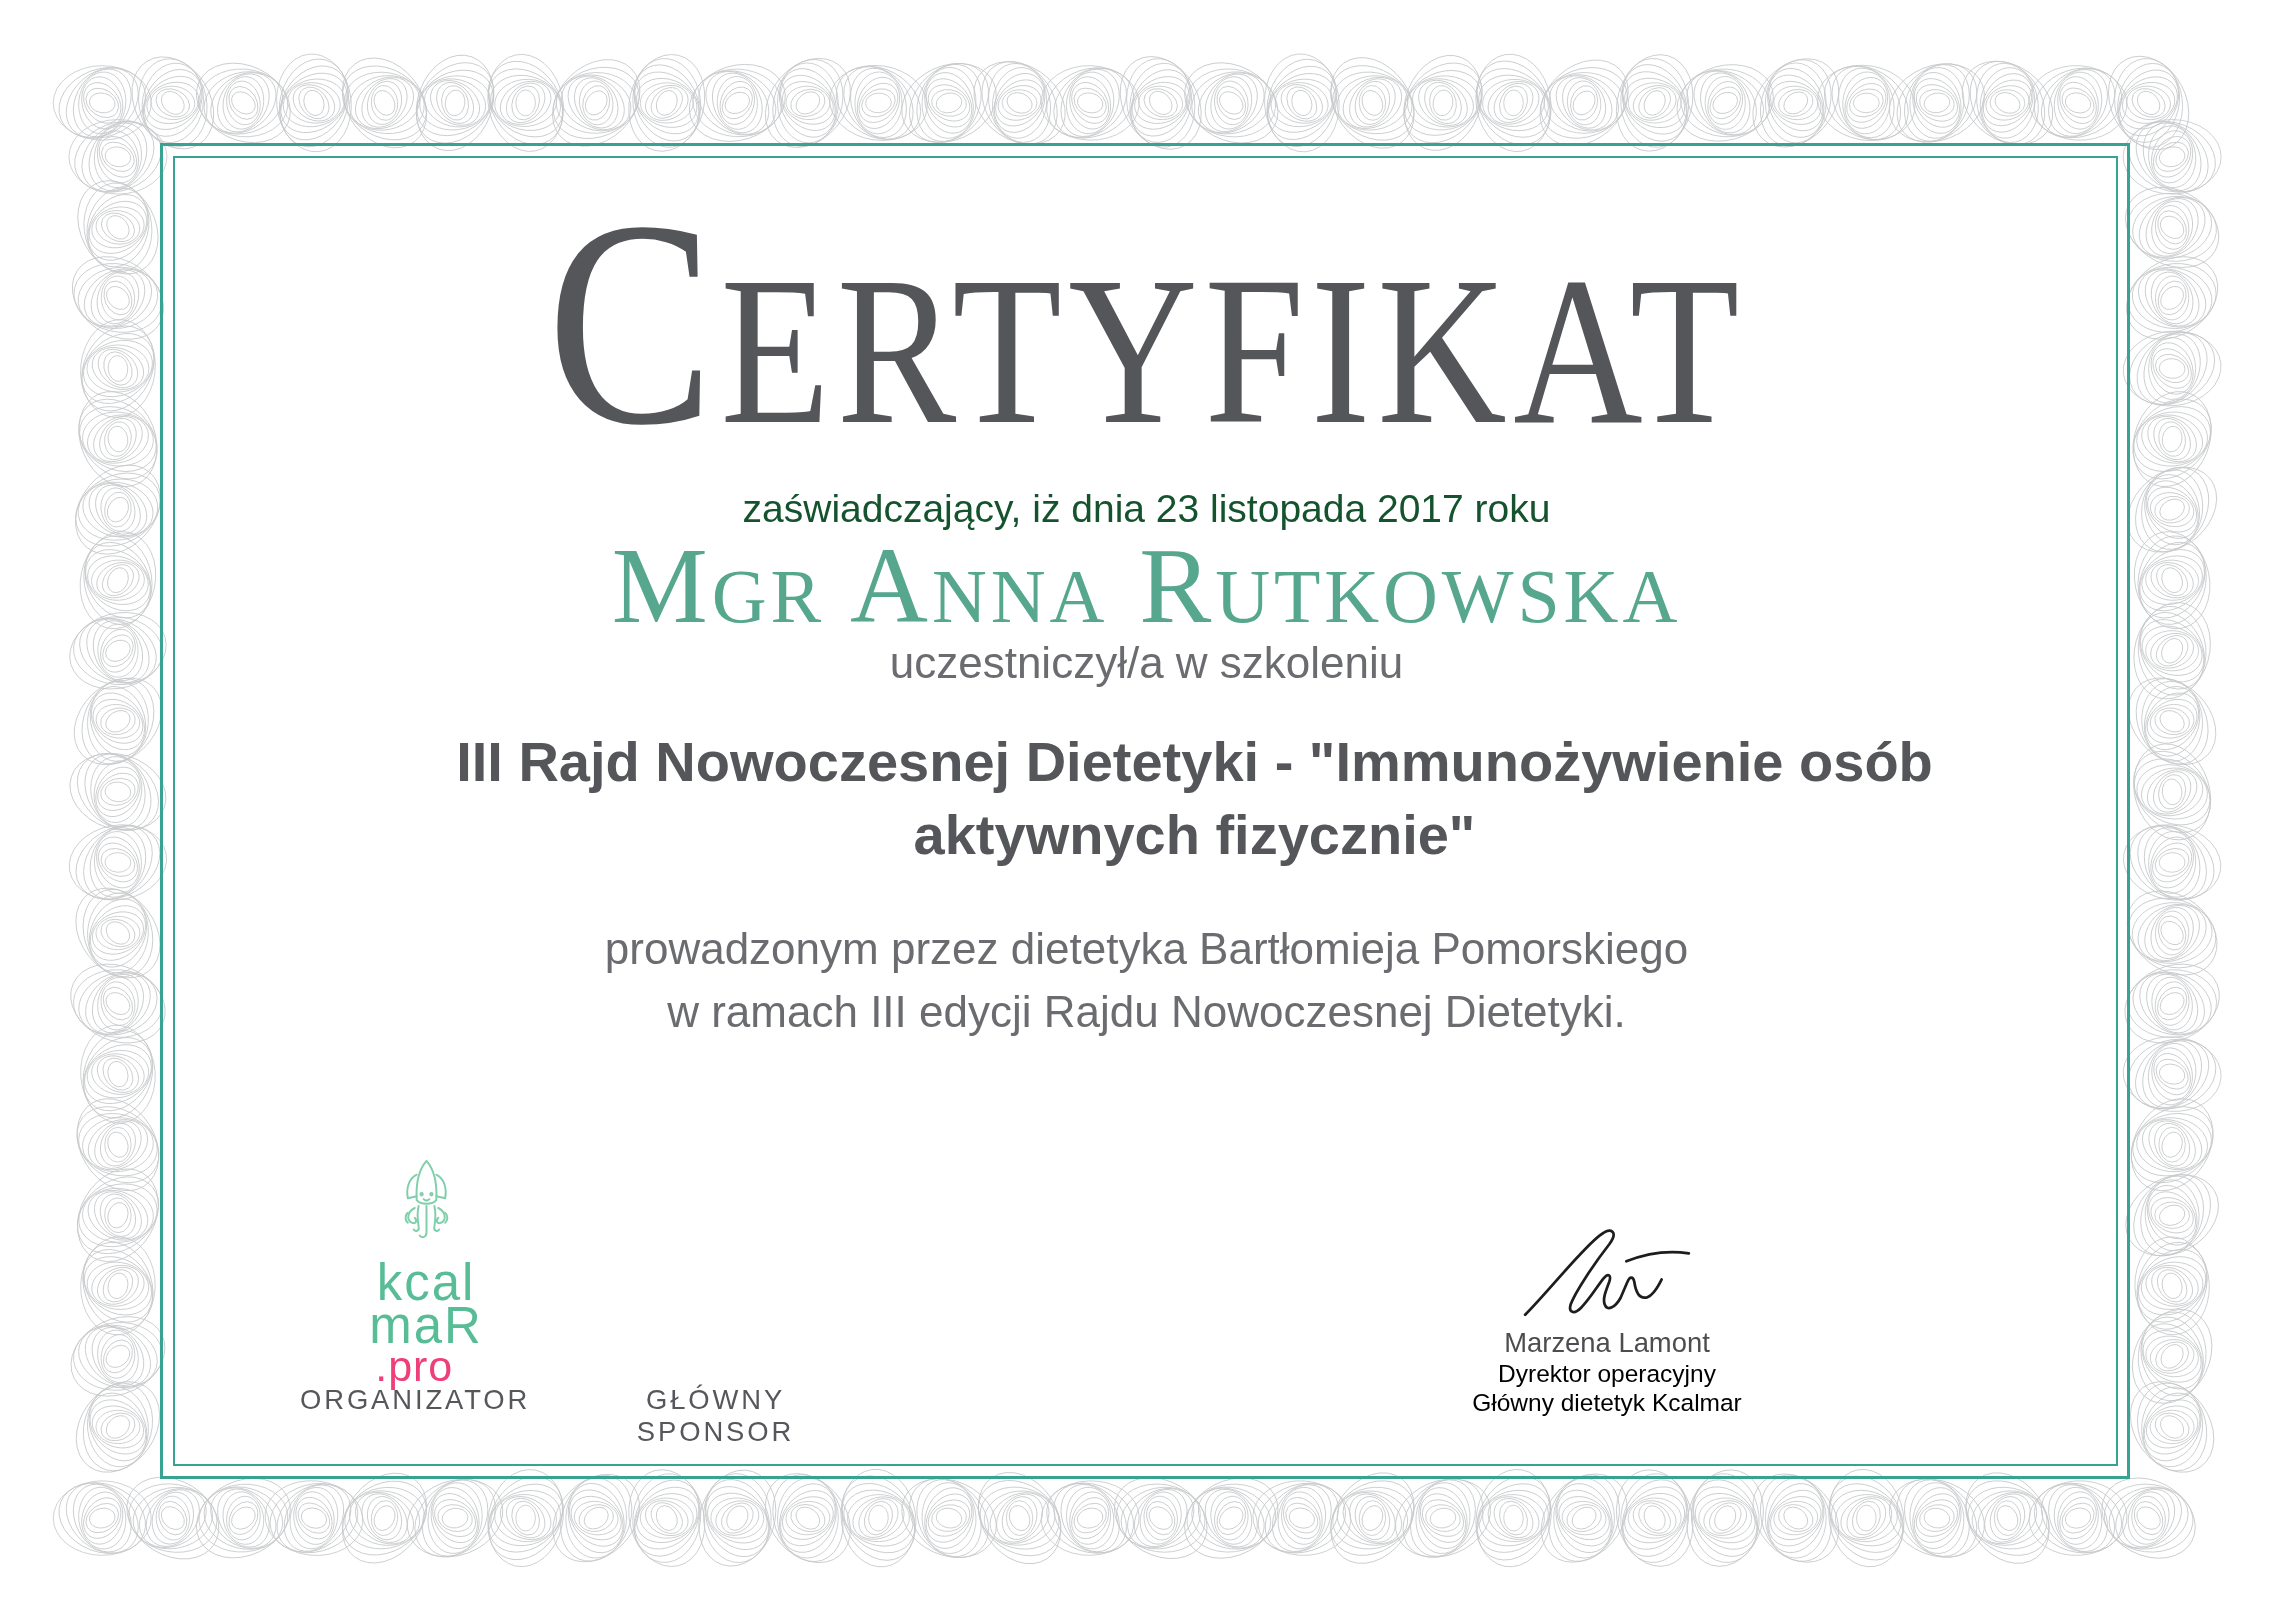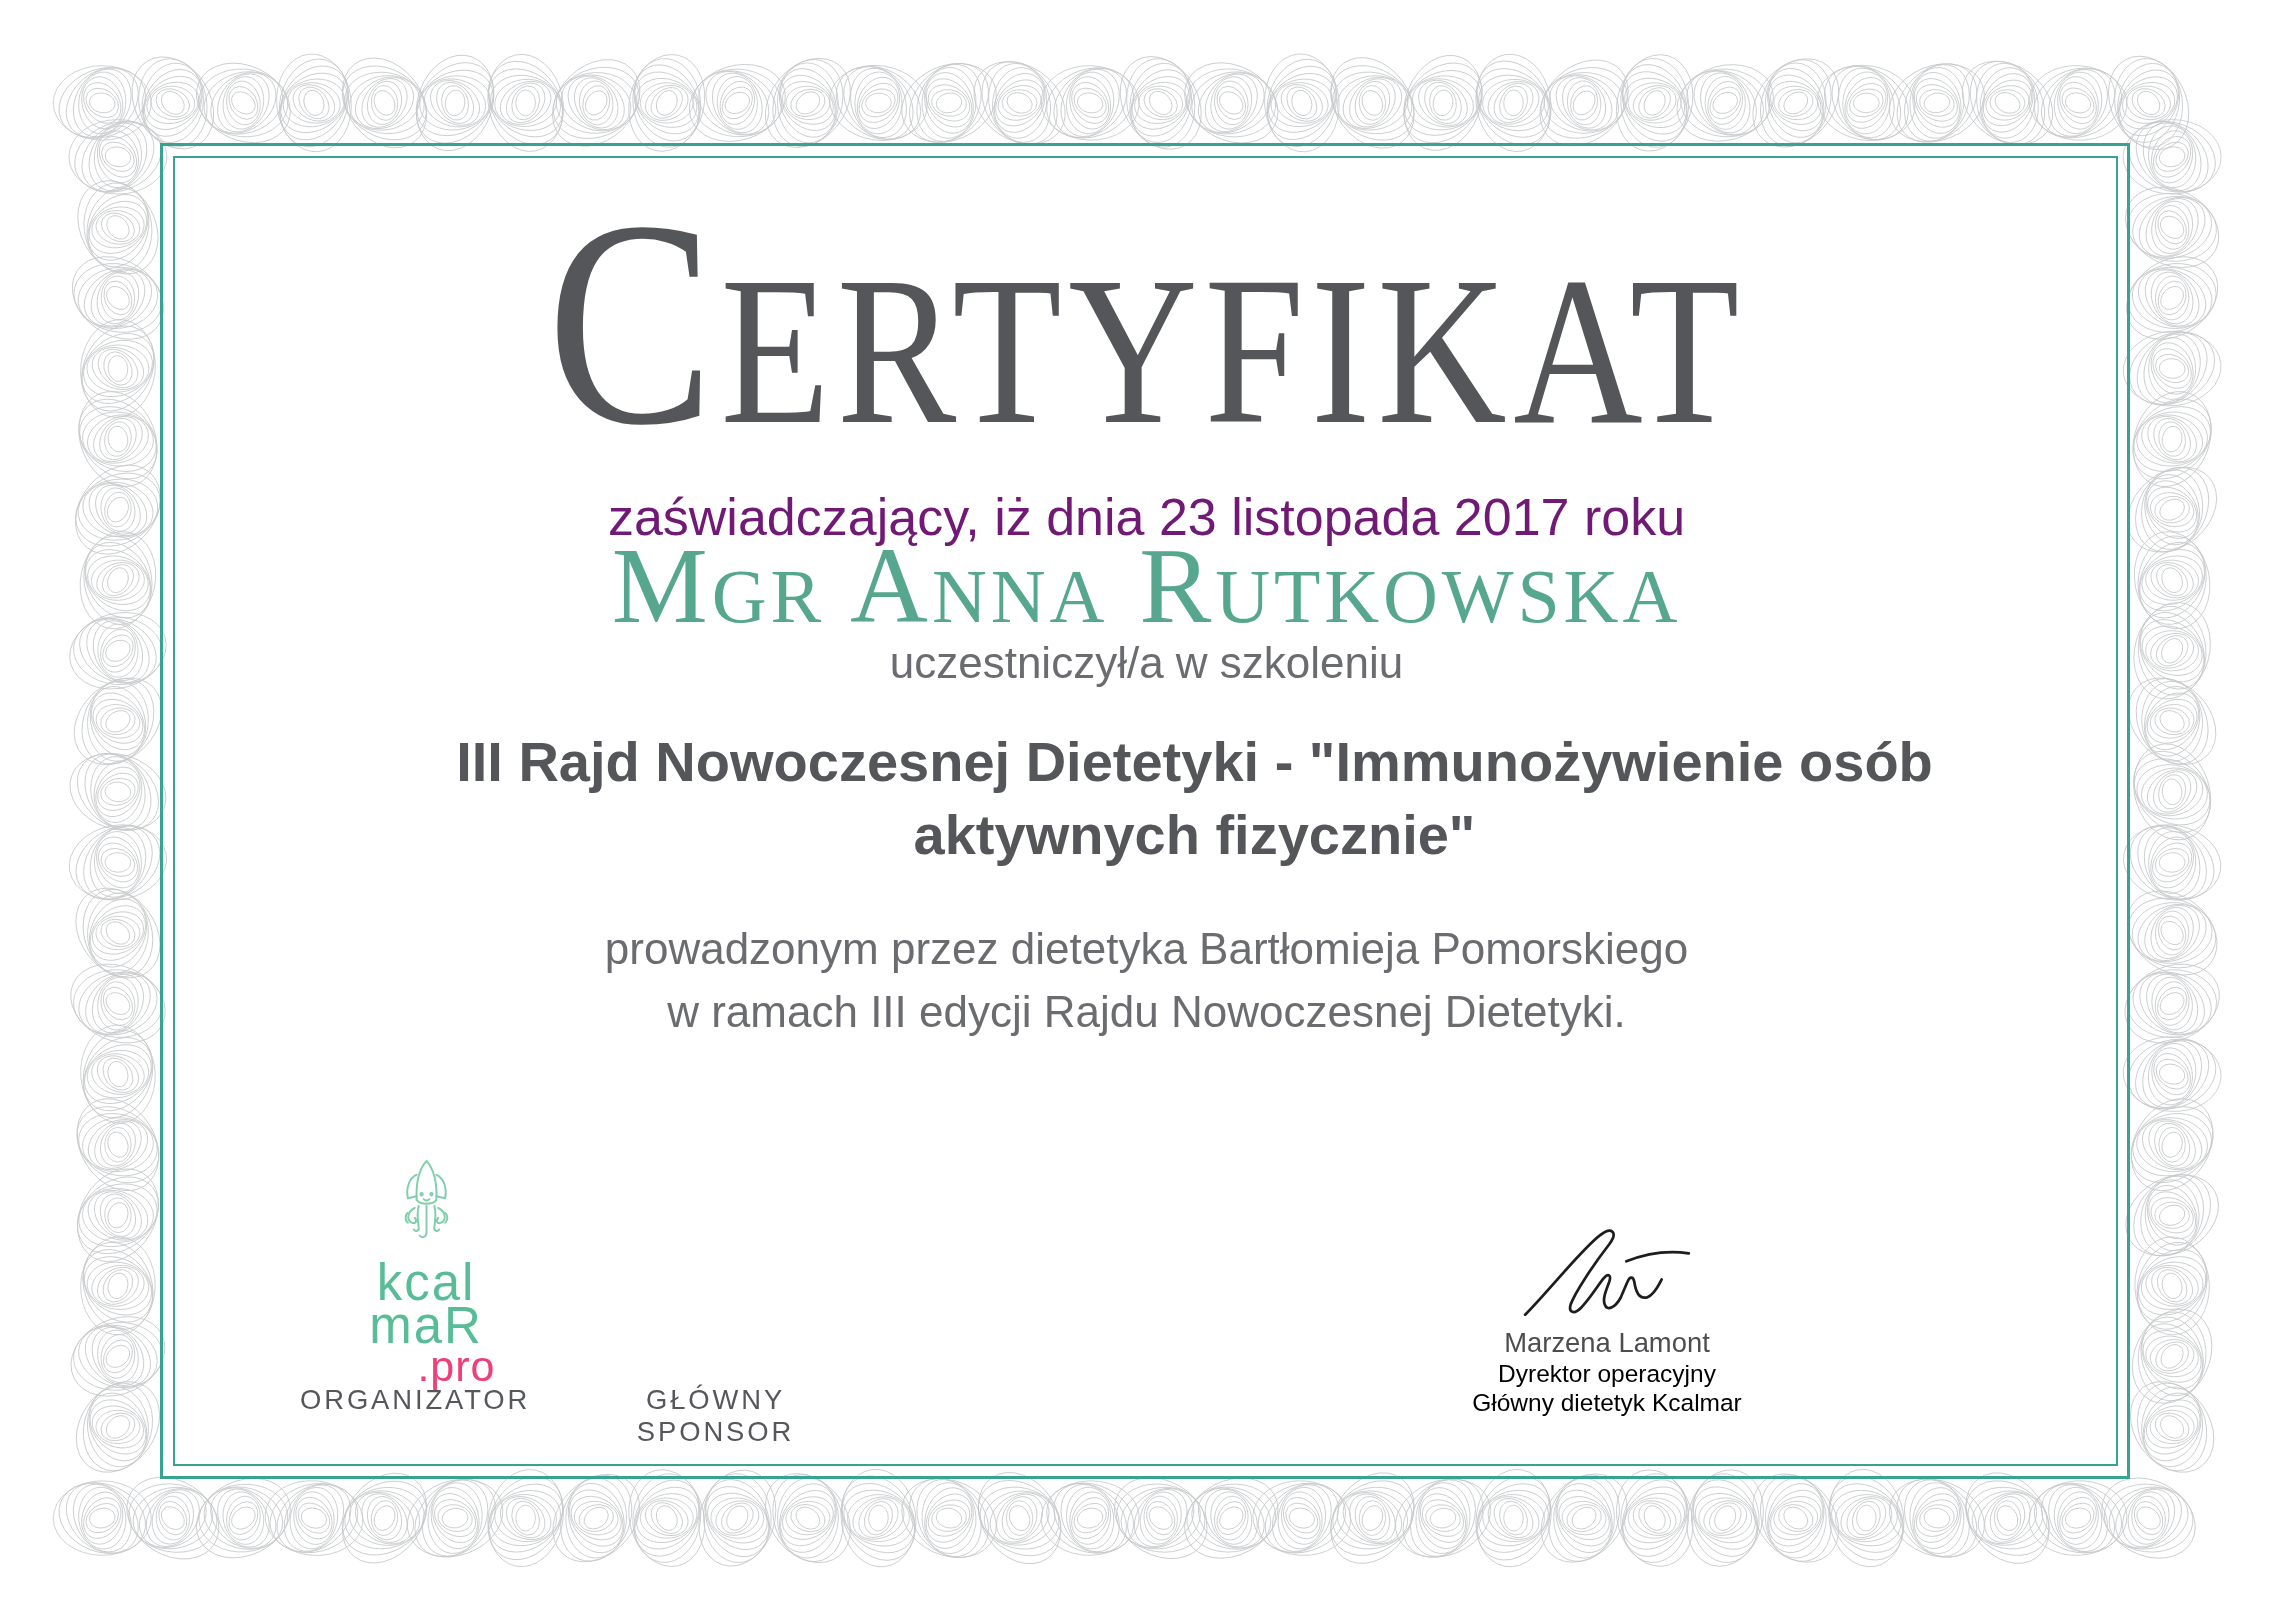--- a/index.html
+++ b/index.html
@@ -36,21 +36,21 @@
     position:absolute;left:0;width:100%;
     font-family:"Liberation Serif", serif;
     color:#55565a;
     letter-spacing:7.8px;
     transform:scaleX(0.85);
   }
   .title .initial{font-size:294px;line-height:1;}
   .title .rest{font-size:211px;line-height:1;}
 
   .intro{
-    top:487px;font-size:52px;color:#701a75;
+    top:487px;font-size:39px;color:#14532d;
   }
   .recipient{
     top:524px;
     font-family:"Liberation Serif", serif;
     font-variant:small-caps;
     font-size:108px;
     letter-spacing:3.9px;
     color:#56a78d;
   }
   .participation{
@@ -82,21 +82,20 @@
     font-size:51px;
     letter-spacing:2px;
     margin-top:2px;
   }
   .kcal-line{display:block;}
   .kcal-pro{
     display:block;
     color:#ef3f7b;
     font-size:43px;
     line-height:39px;
-    text-align:right;
     padding-right:23.5px;
     letter-spacing:1px;
   }
   .sponsor-block{
     position:absolute;left:600px;top:1266px;width:231px;text-align:center;
   }
   .caption{
     position:absolute;top:1384px;
     font-size:27.4px;letter-spacing:2.9px;color:#56575a;text-align:center;
   }

